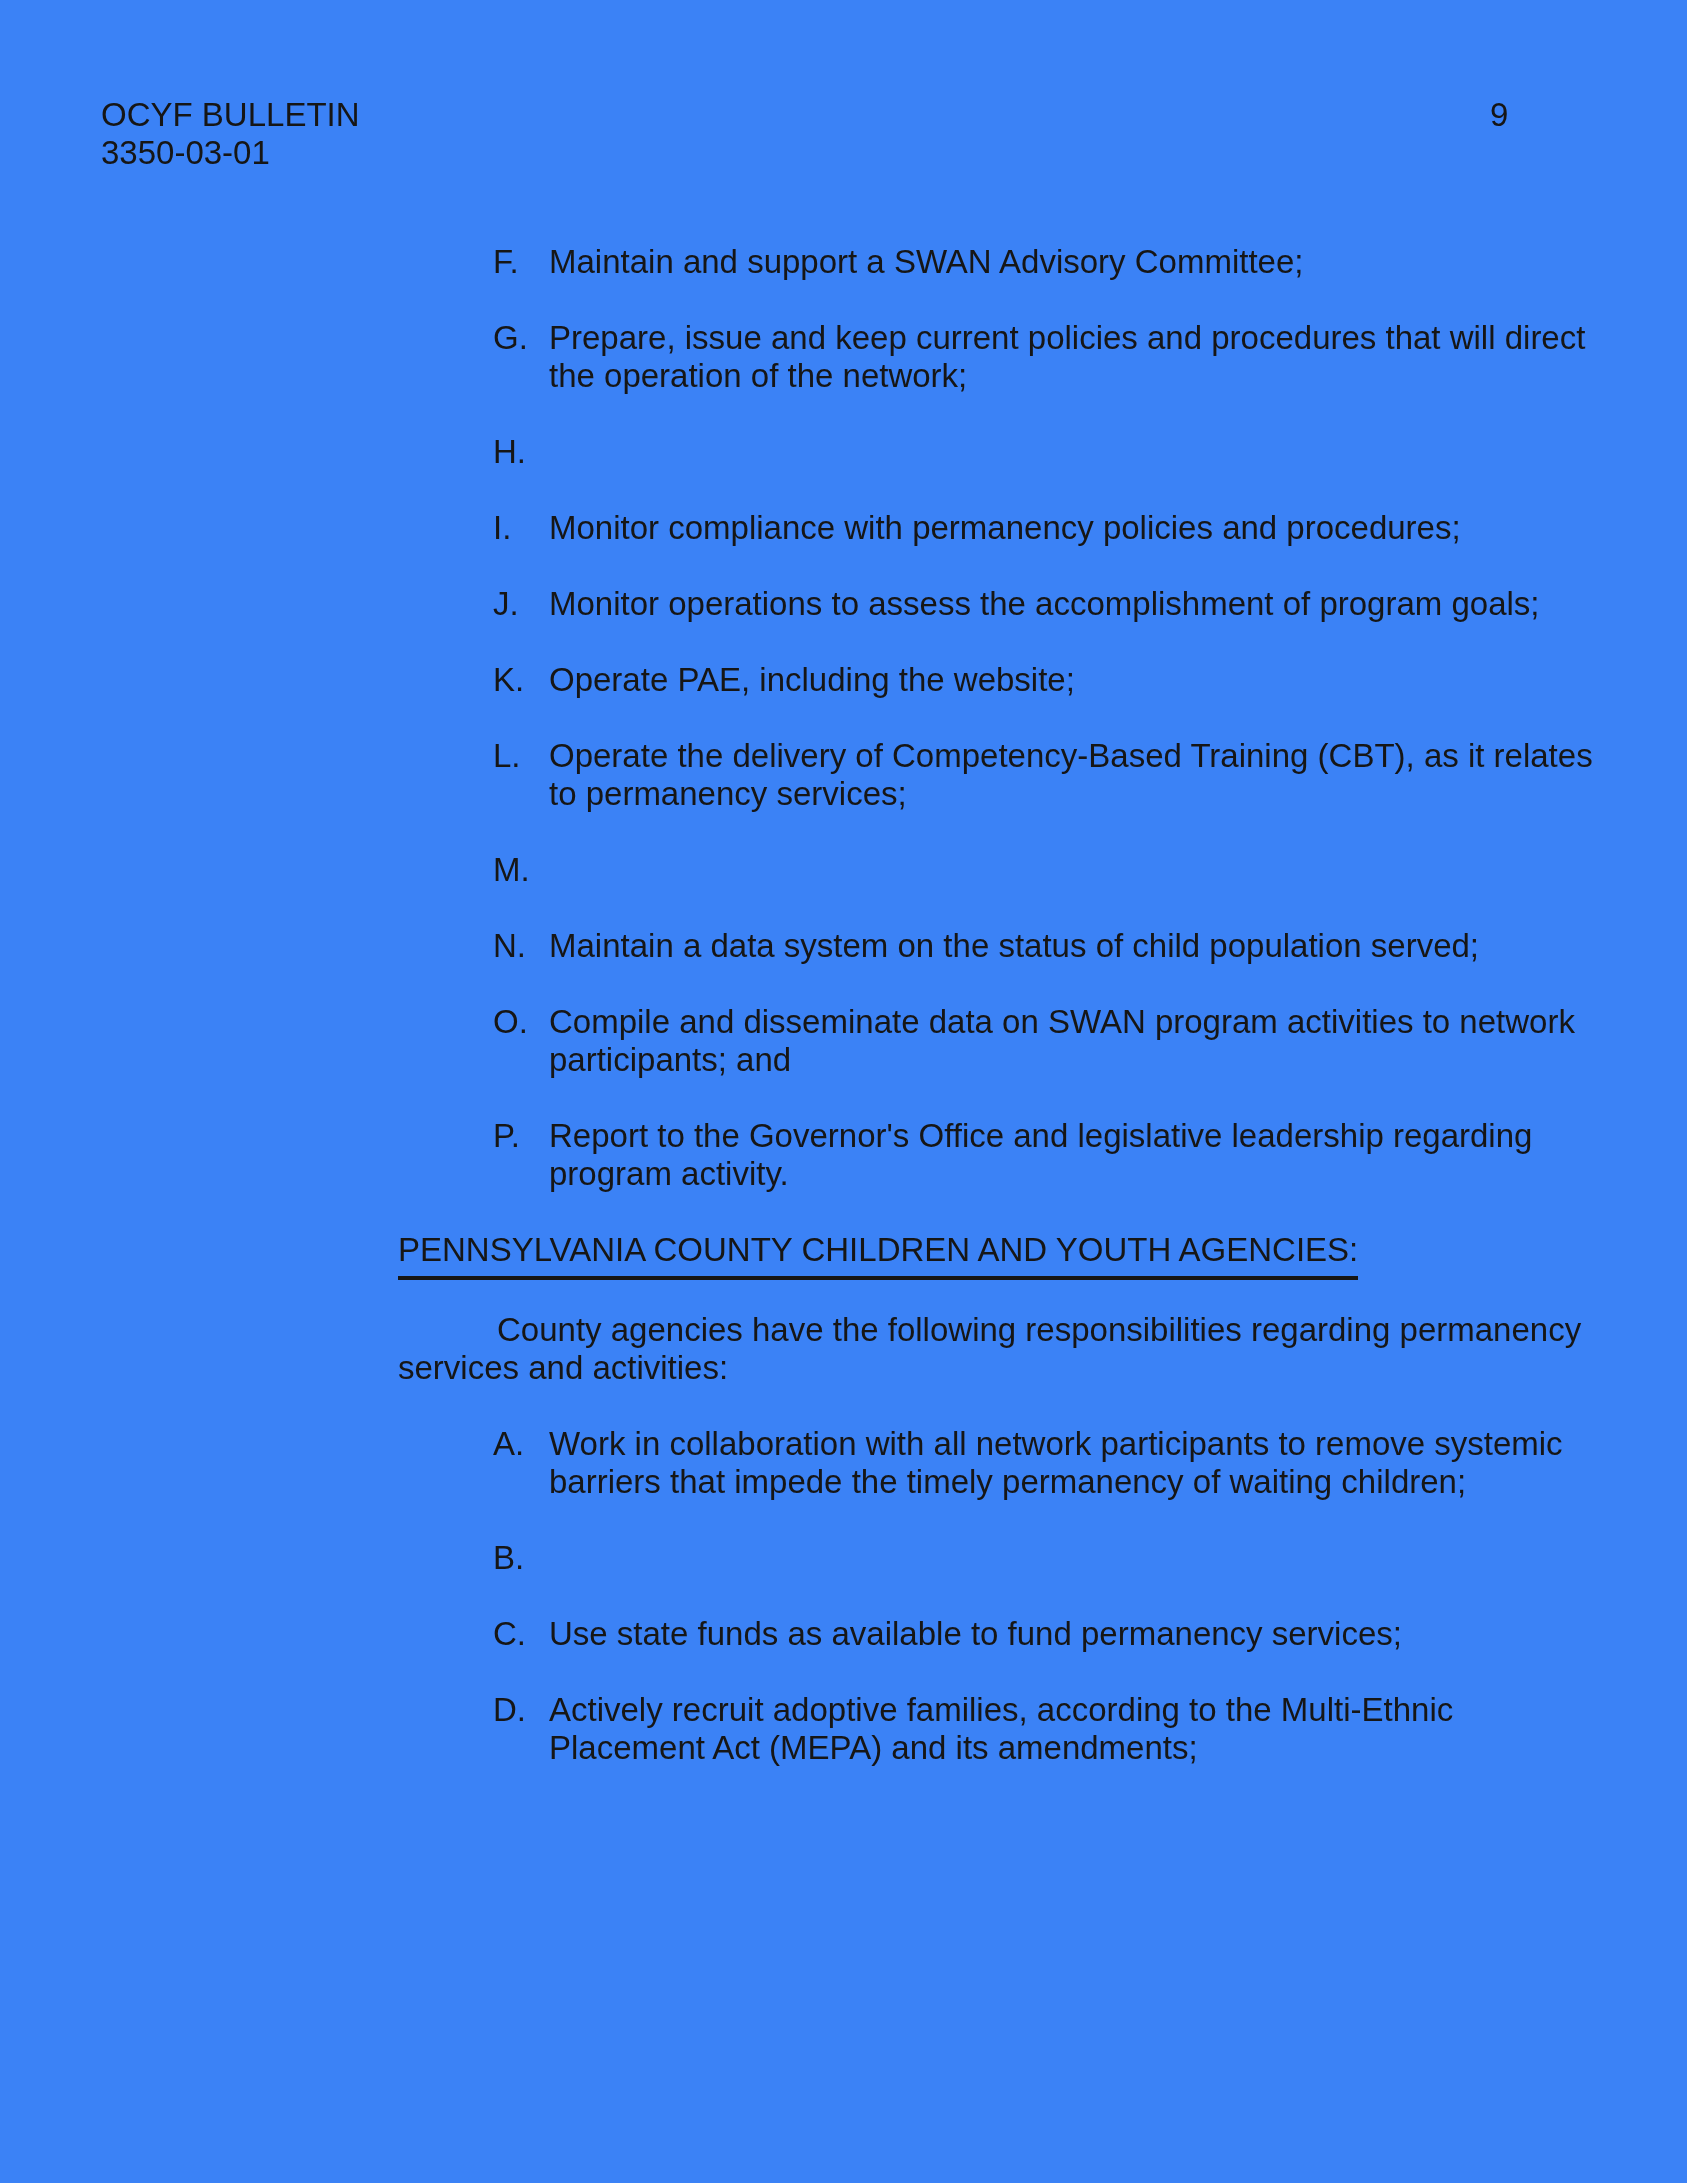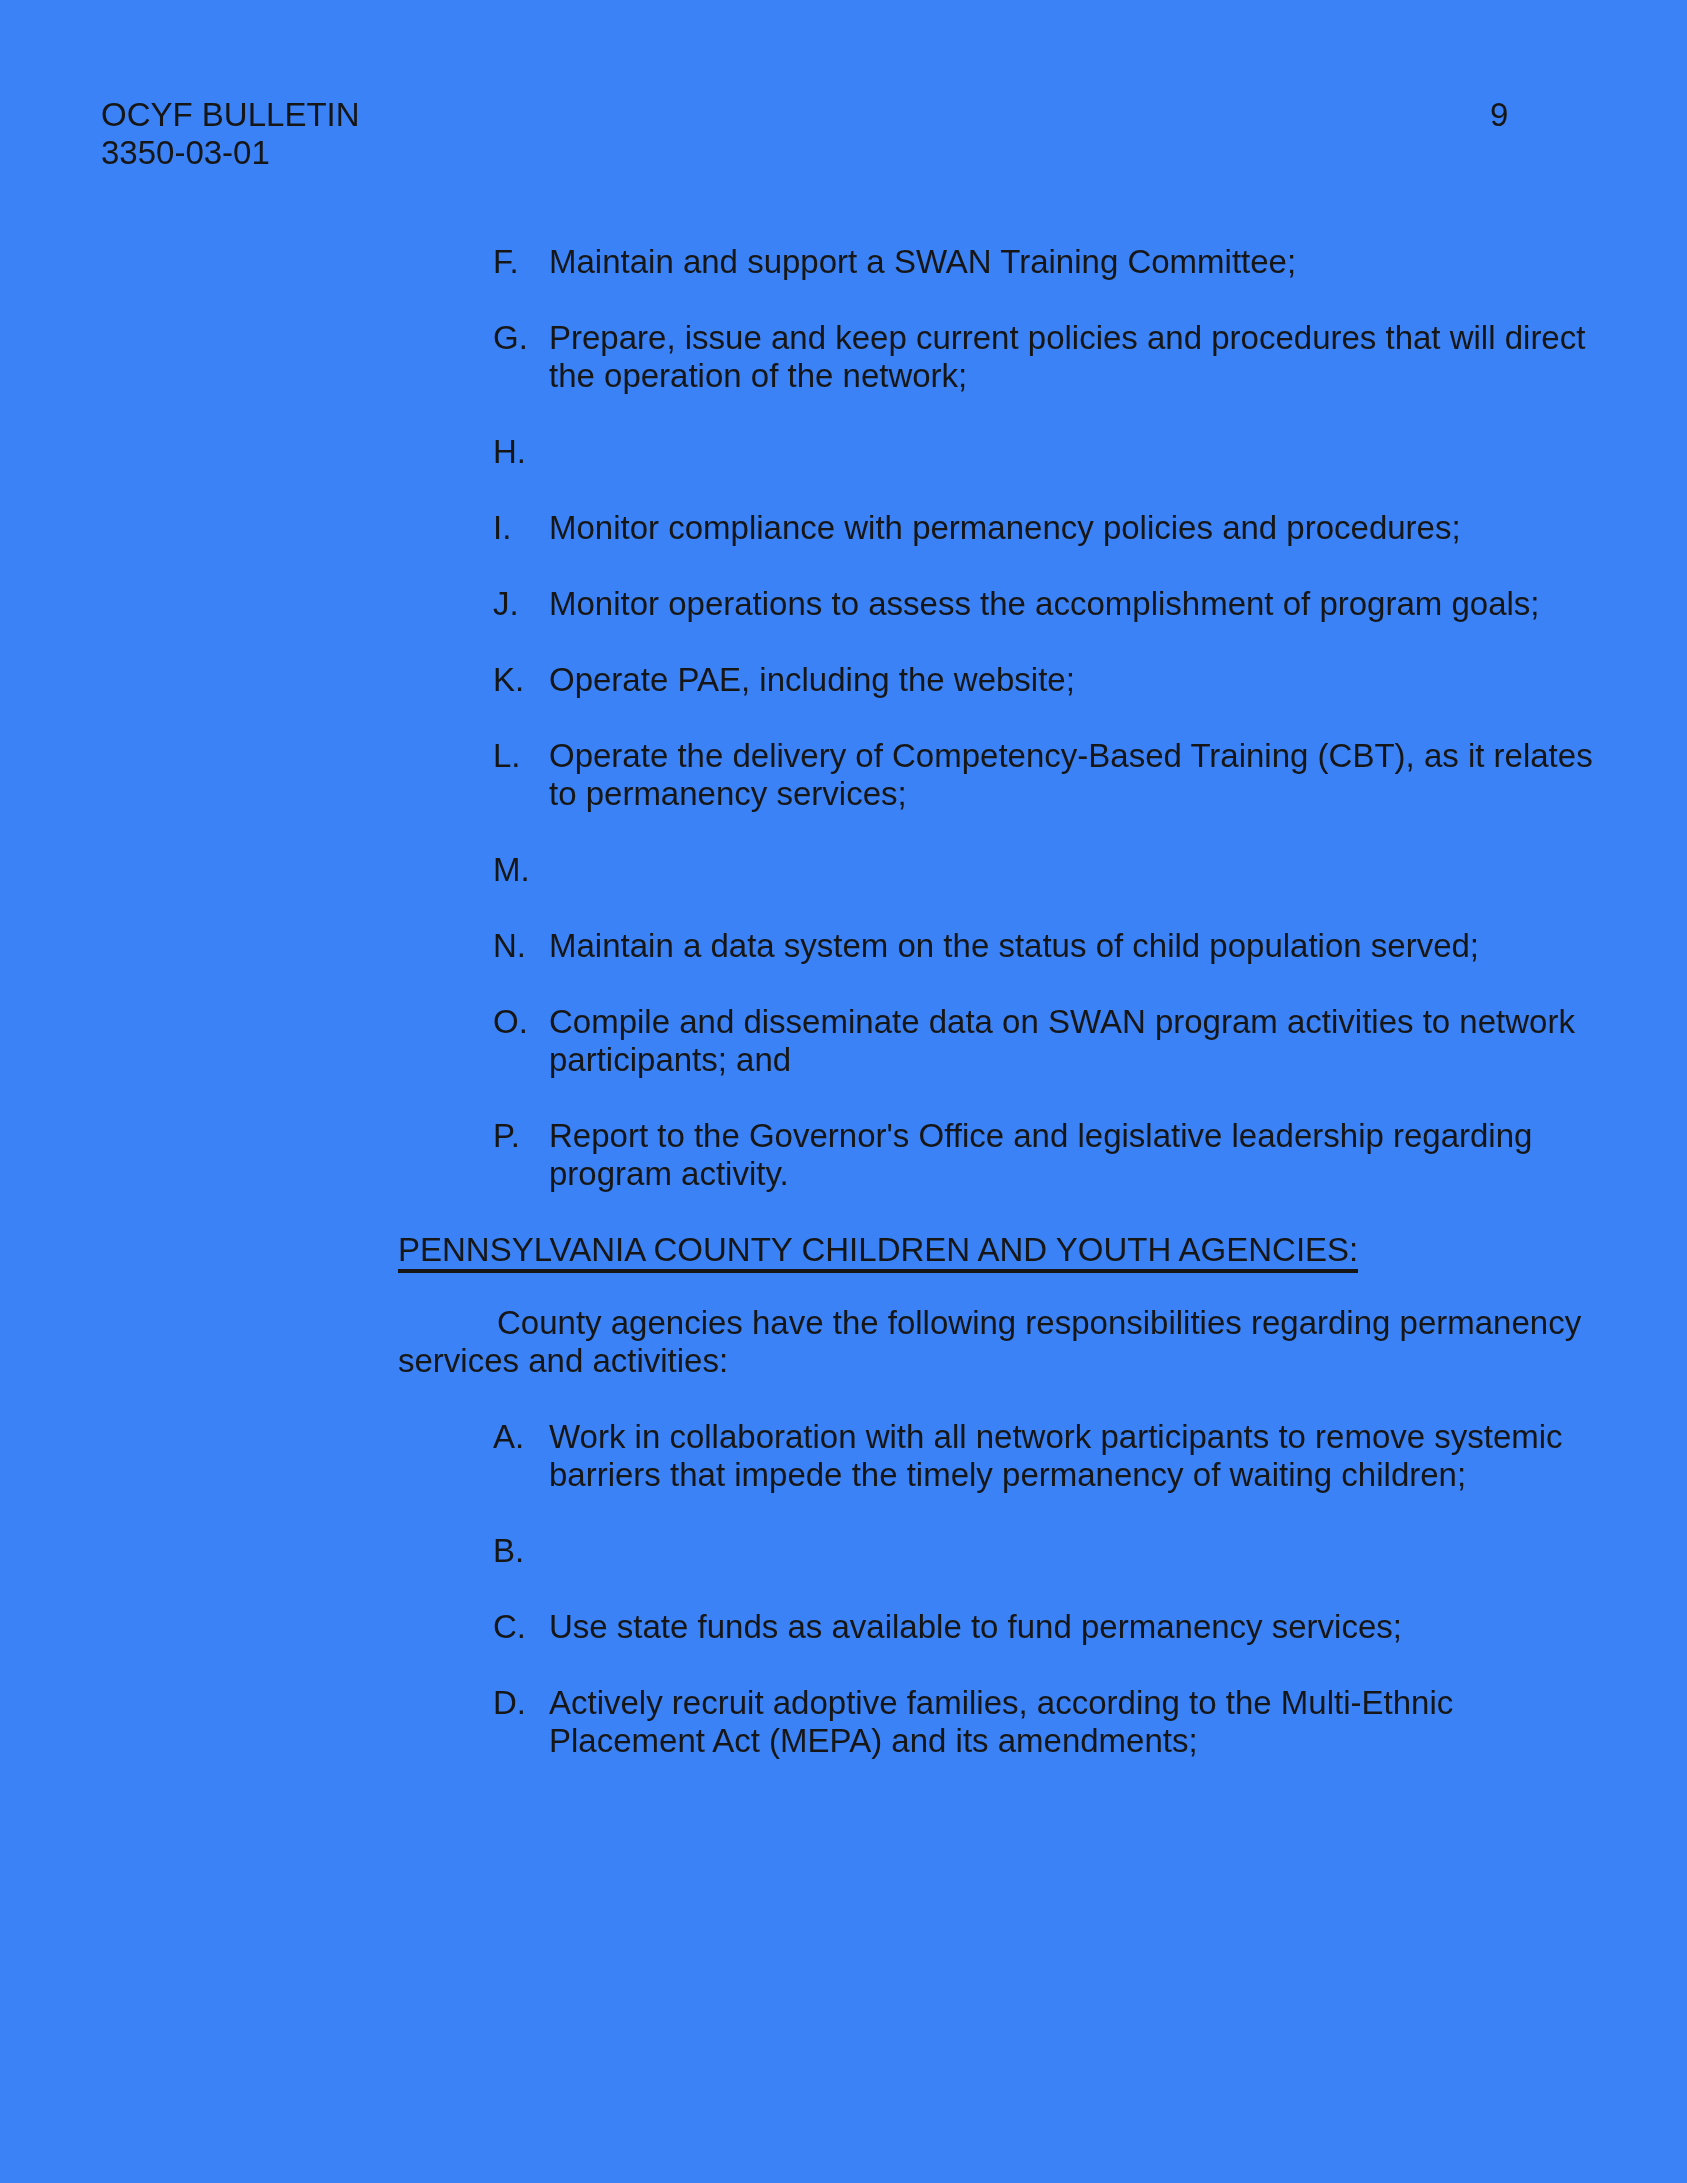--- a/index.html
+++ b/index.html
@@ -48,21 +48,21 @@
     flex: 1 1 auto;
     white-space: pre-wrap;
   }
   .section-heading {
     margin-top: 38px;
     margin-bottom: 31px;
   }
   .heading-text {
     display: inline-block;
     border-bottom: 4.6px solid #161616;
-    padding-bottom: 0;
+    padding-bottom: 7px;
     white-space: pre-wrap;
   }
   .intro {
     text-indent: 99px;
     margin-bottom: 38px;
     white-space: pre-wrap;
   }
 </style>
 </head>
 <body>
@@ -74,21 +74,21 @@
     <div>3350-03-01</div>
   </div>
 
   <div class="page-number">9</div>
 
   <div class="content">
 
     <div>
       <div class="list-item">
         <span class="letter">F.</span>
-        <span class="text">Maintain and support a SWAN Training Committee;</span>
+        <span class="text">Maintain and support a SWAN Advisory Committee;</span>
       </div>
       <div class="list-item">
         <span class="letter">G.</span>
         <span class="text">Prepare, issue and keep current policies and procedures that will direct
 the operation of the network;</span>
       </div>
       <div class="list-item">
         <span class="letter">H.</span>
       </div>
       <div class="list-item">

